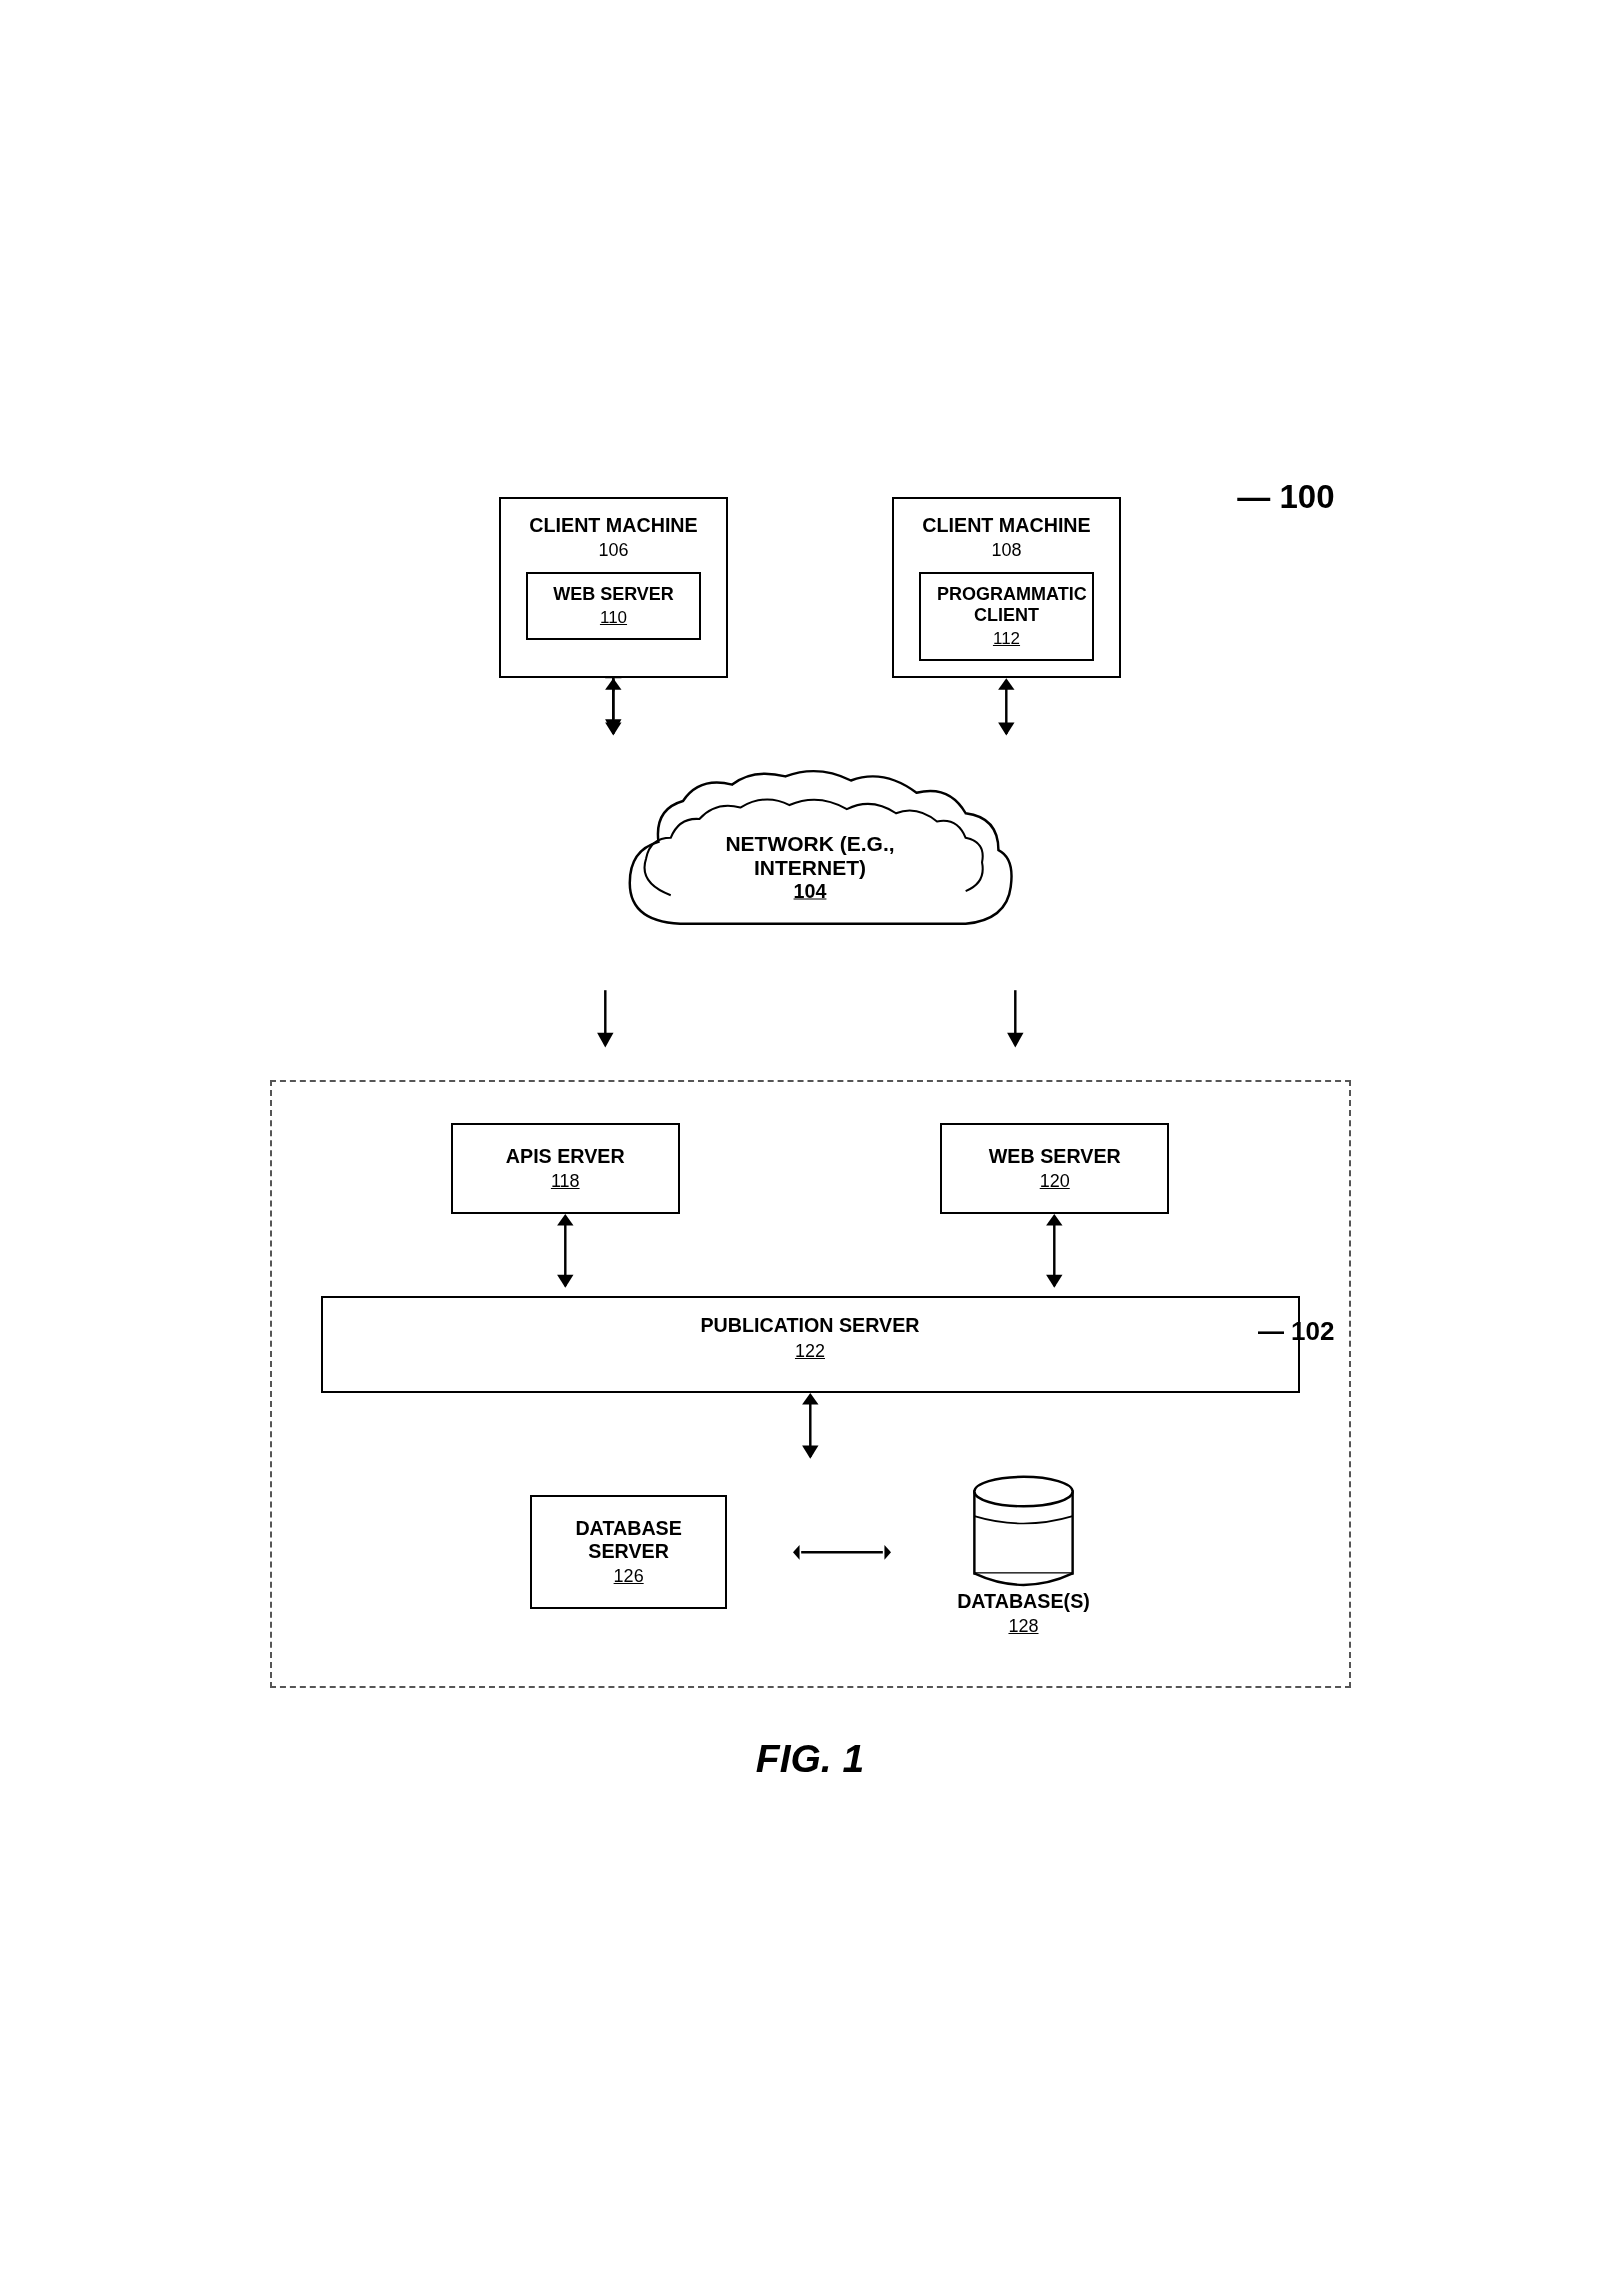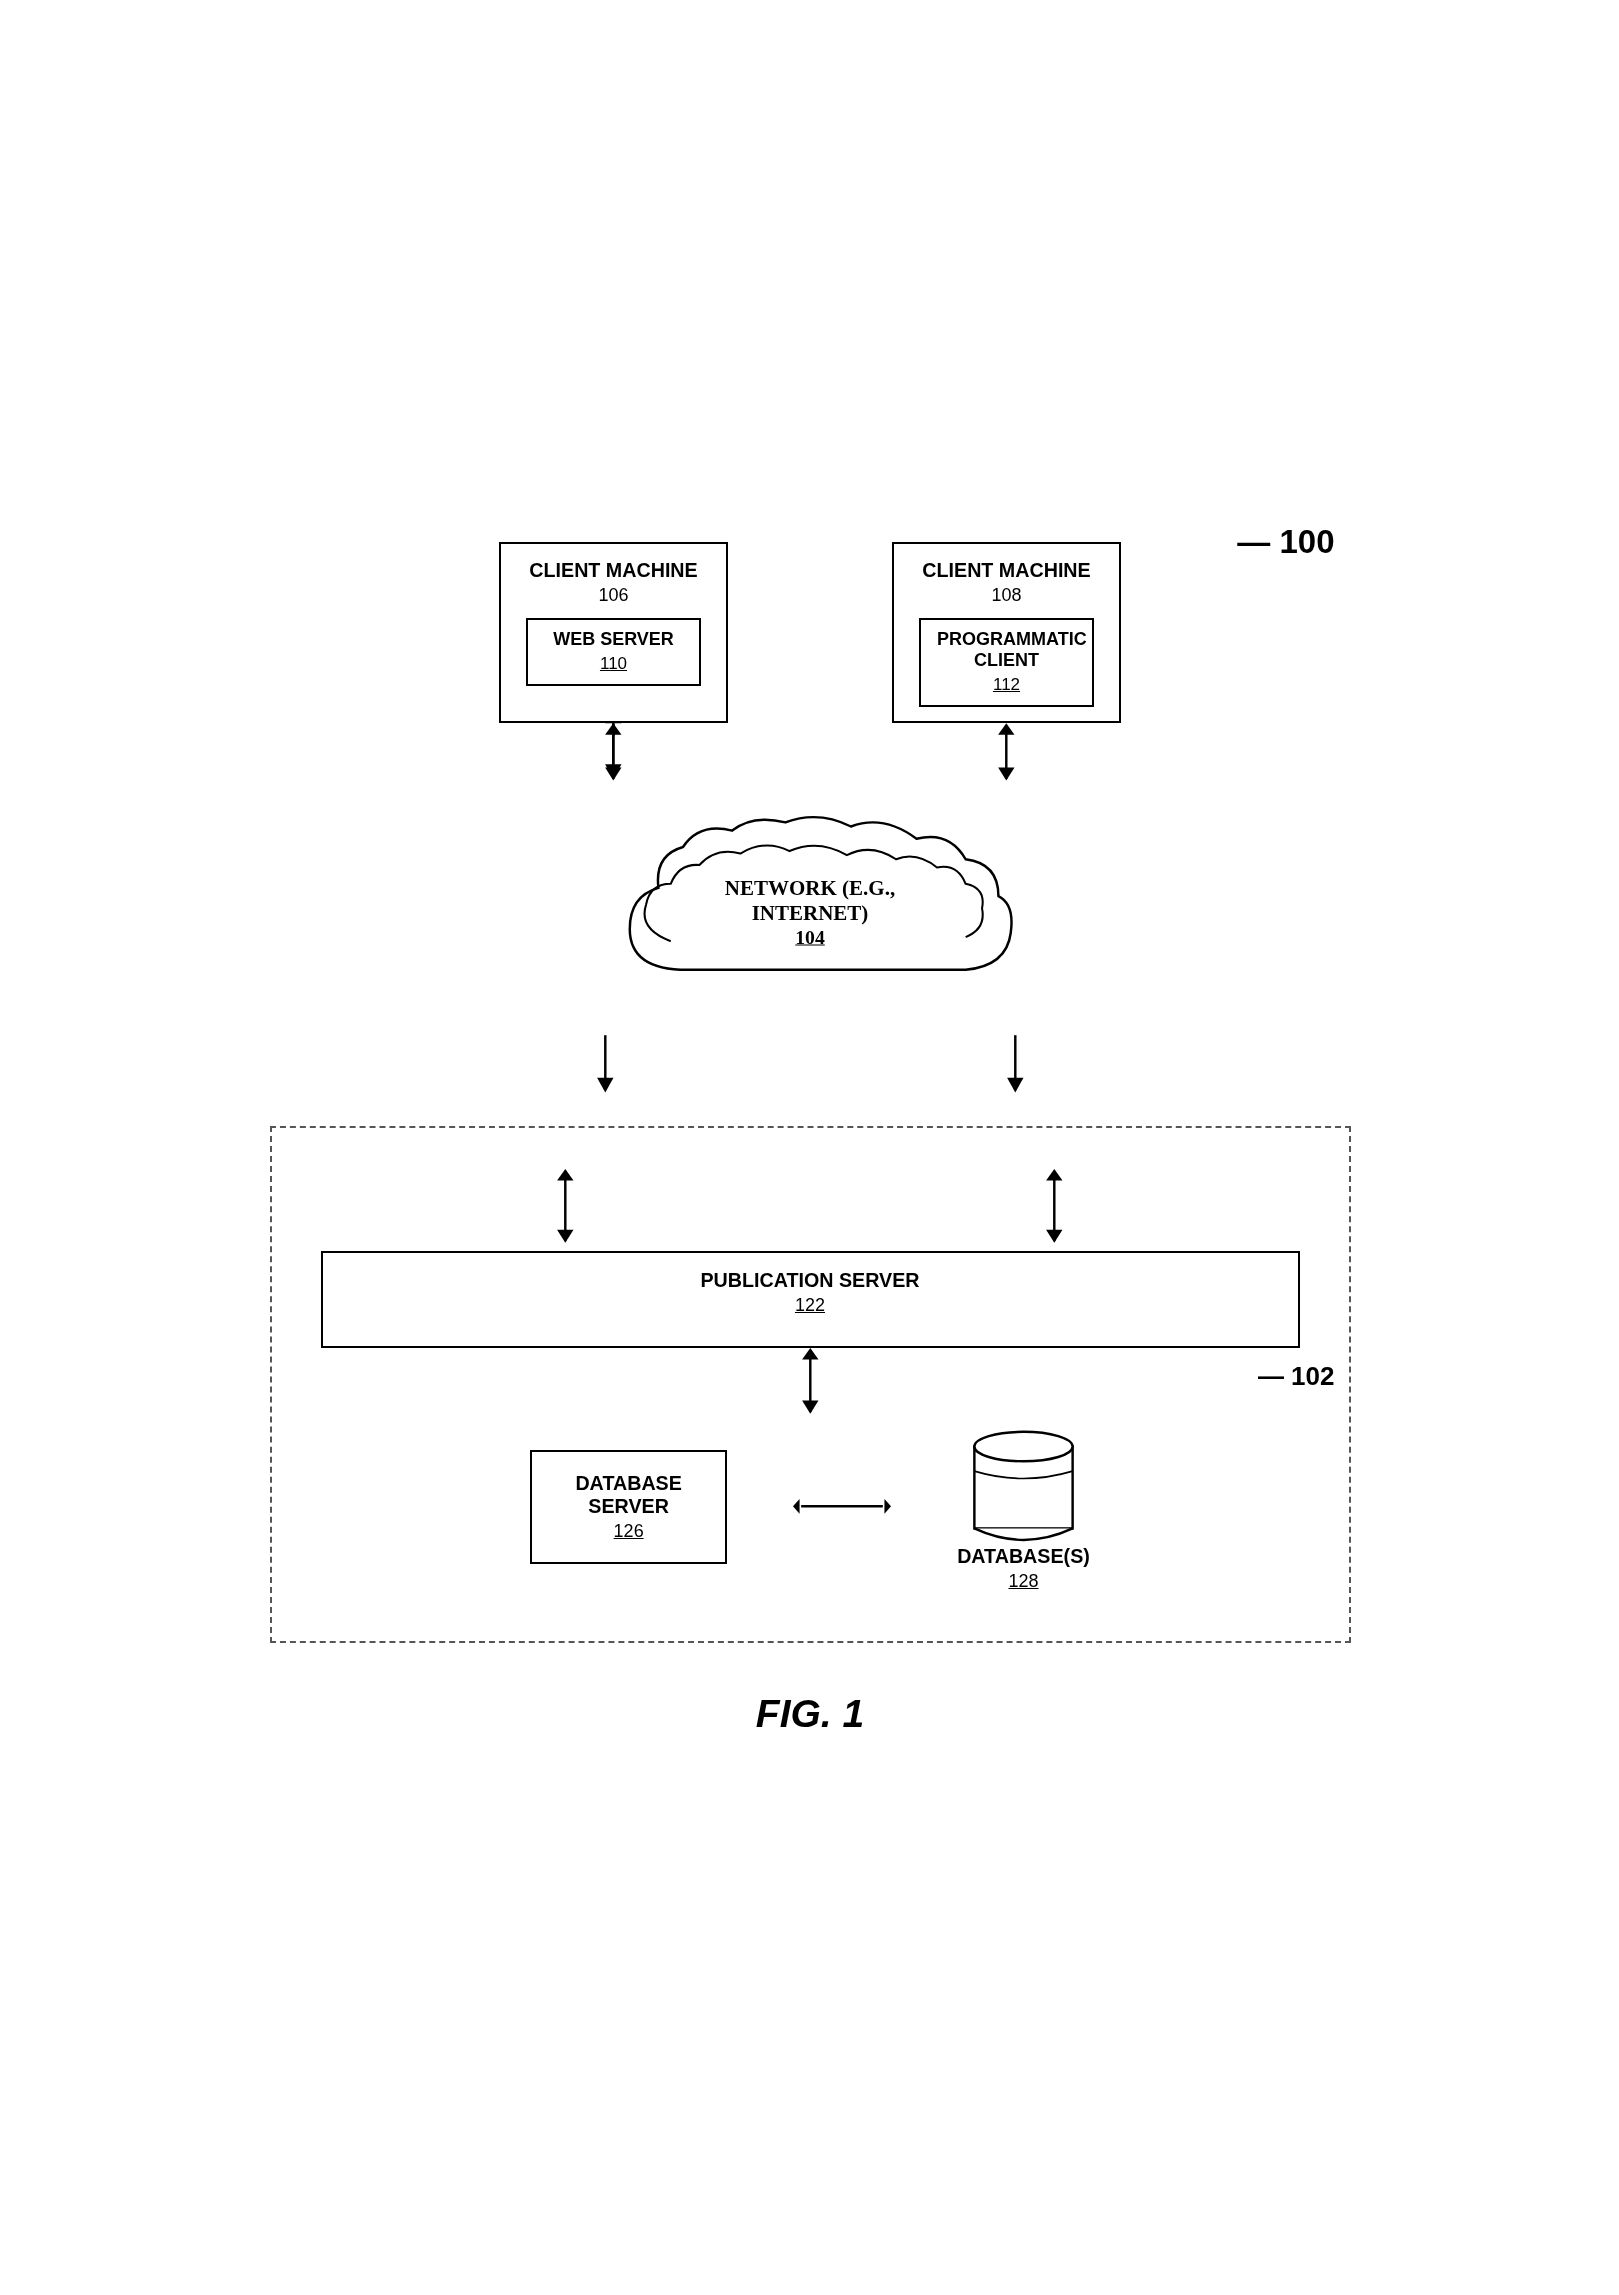--- a/index.html
+++ b/index.html
@@ -85,21 +85,20 @@
       height: 100%;
     }
     .cloud-text {
       position: absolute;
       top: 50%;
       left: 50%;
       transform: translate(-50%, -50%);
       text-align: center;
       font-size: 21px;
       font-weight: bold;
-      font-family: Liberation Serif, serif;
     }
     .cloud-num {
       font-size: 19.7px;
       text-decoration: underline;
     }
 
     
     .dashed-section {
       border: 2.5px dashed #555;
       padding: 41px 49px 49px 49px;
@@ -279,20 +278,30 @@
         <line x1="15" y1="0" x2="15" y2="62" stroke="#000" stroke-width="3"></line>
         <polygon points="5,52 25,52 15,70" fill="#000"></polygon>
       </svg>
     </div>
   </div>
 
   <div class="ref-102" style="top: 868px;">— 102</div>
 
   <div class="dashed-section">
 
+    <div class="server-row">
+      <div class="server-box">
+        <div class="server-label">APIS ERVER</div>
+        <div class="server-num">118</div>
+      </div>
+      <div class="server-box">
+        <div class="server-label">WEB SERVER</div>
+        <div class="server-num">120</div>
+      </div>
+    </div>
 
     <div style="display:flex; justify-content:space-around; margin:0;">
       <div style="width:229px; display:flex; justify-content:center;">
         <svg width="24.6" height="82" viewBox="0 0 30 100">
           <line x1="15" y1="12" x2="15" y2="88" stroke="#000" stroke-width="3"></line>
           <polygon points="5,14 25,14 15,0" fill="#000"></polygon>
           <polygon points="5,74 25,74 15,90" fill="#000"></polygon>
         </svg>
       </div>
       <div style="width:229px; display:flex; justify-content:center;">

